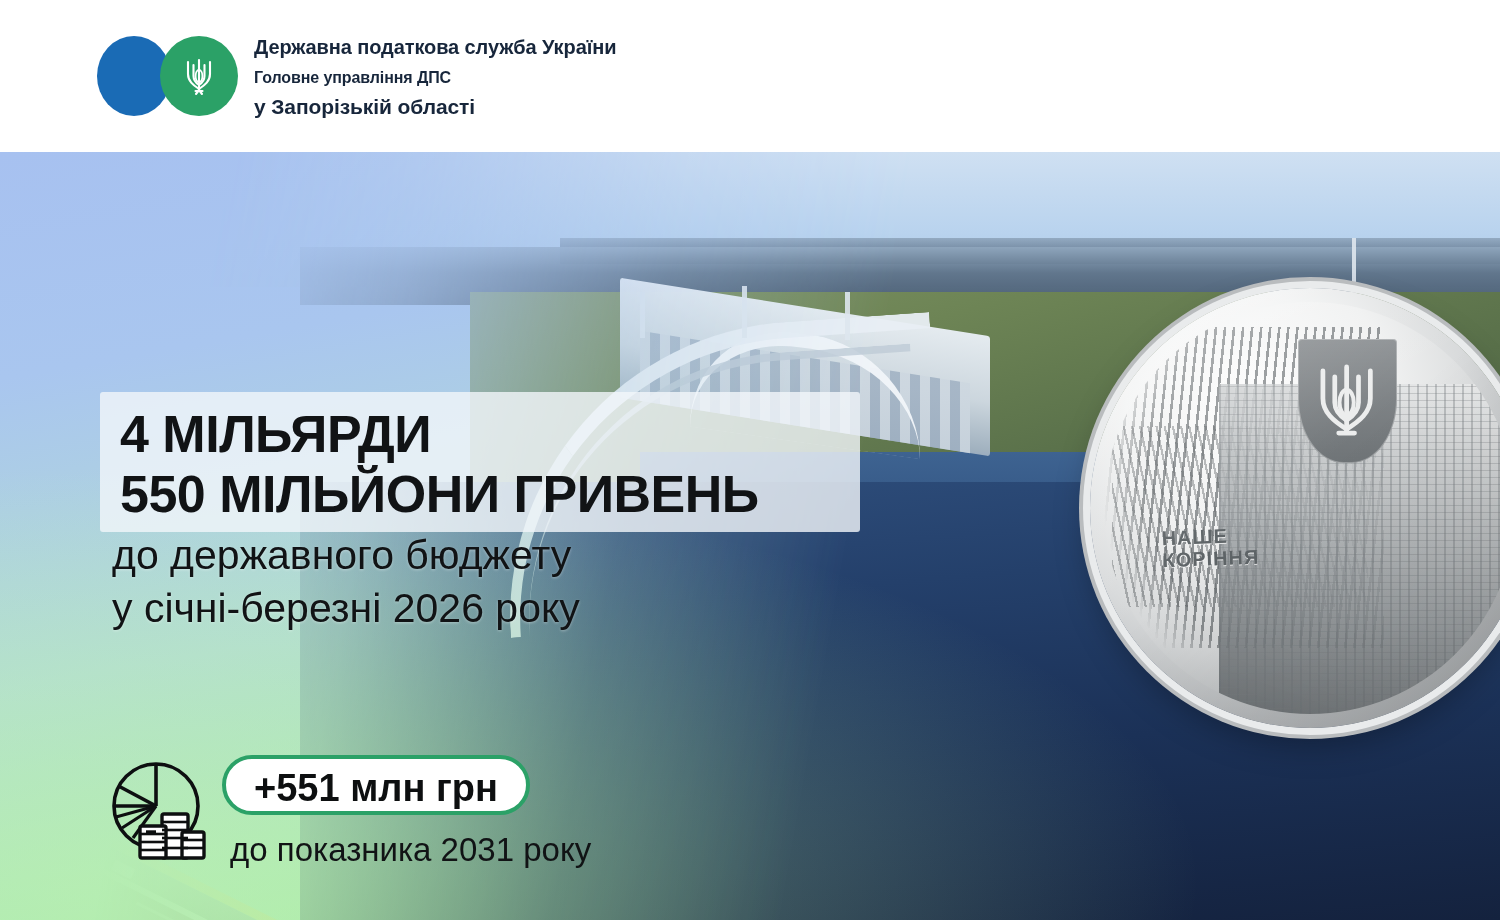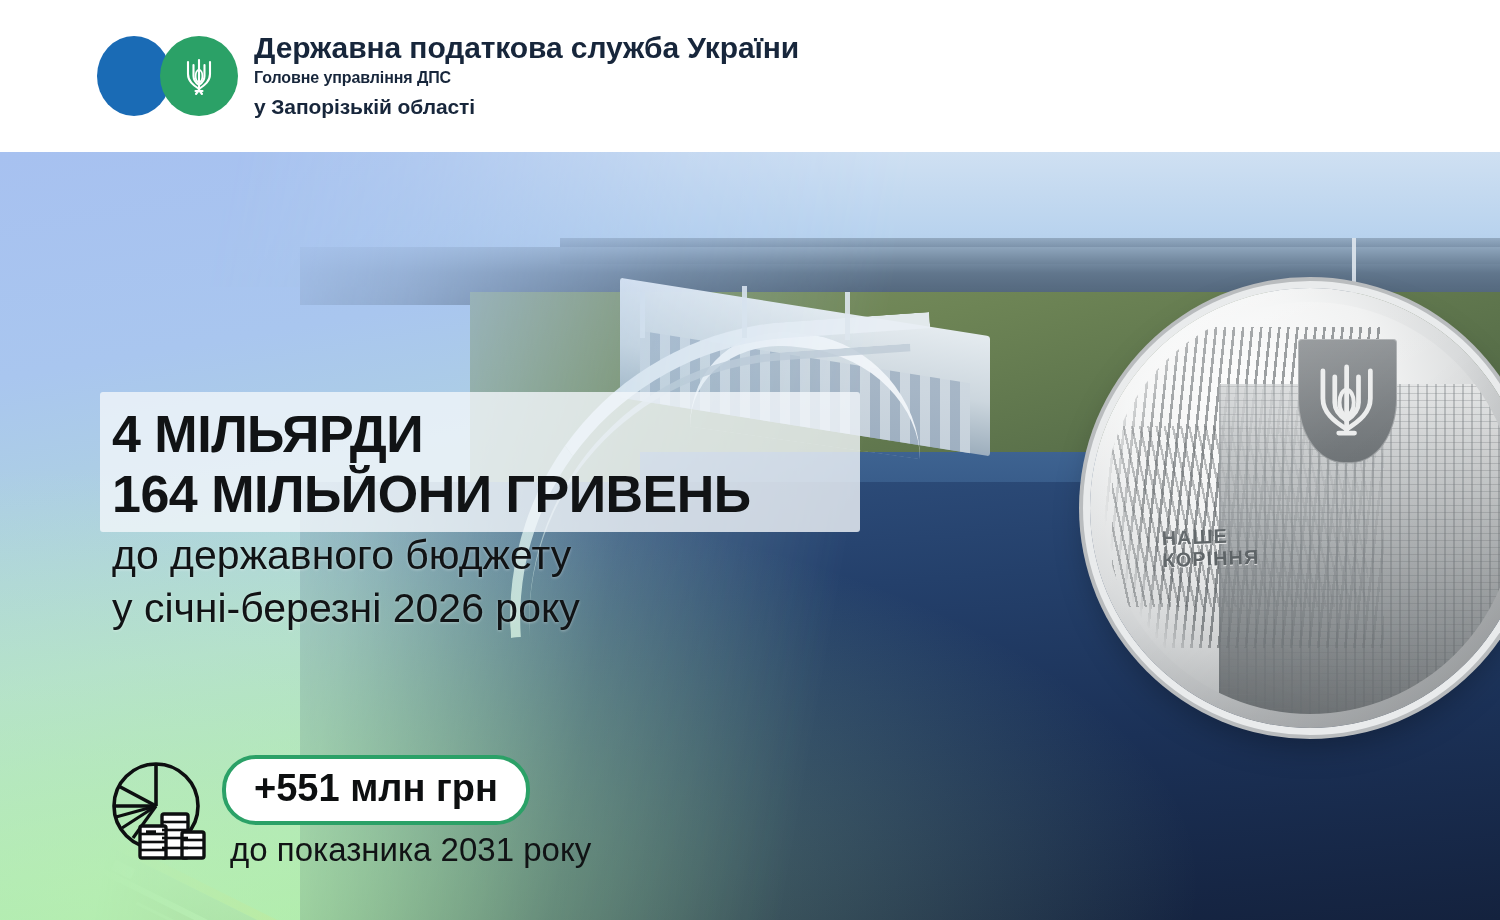--- a/index.html
+++ b/index.html
@@ -20,21 +20,21 @@
   .logo-mark{position:relative;width:150px;height:80px;margin-left:97px;flex:0 0 auto;}
   .logo-circle{position:absolute;top:0;border-radius:50%;}
   .logo-circle.blue{left:0;width:74px;height:80px;background:#1a6bb5;}
   .logo-circle.green{left:63px;width:78px;height:80px;background:#2ba167;}
   .logo-trident{position:absolute;left:86px;top:18px;width:32px;height:44px;}
 
   .header-text{margin-left:7px;display:flex;flex-direction:column;justify-content:center;}
   .hdr-line{
     color:#17263b;font-weight:bold;letter-spacing:-0.1px;white-space:nowrap;
   }
-  .hdr-line.l1{font-size:30px;line-height:31px;}
+  .hdr-line.l1{font-size:20px;line-height:31px;}
   .hdr-line.l2{font-size:16px;line-height:29px;}
   .hdr-line.l3{font-size:21px;line-height:29px;}
 
   
   .stage{
     position:absolute;left:0;top:152px;width:1500px;height:768px;overflow:hidden;
     background:linear-gradient(170deg,#a7c1f0 0%,#a9c6ef 22%,#b2dbd4 52%,#a9e7ac 80%,#a6eda4 100%);
   }
   
   .stage::after{
@@ -140,36 +140,36 @@
 
   
   .copy{position:absolute;left:0;top:0;width:1500px;height:768px;z-index:30;}
   .headline-box{
     position:absolute;left:100px;top:240px;width:760px;
     background:rgba(243,246,250,.80);border-radius:3px;
     padding:12px 0 8px 0;
   }
   .hl{
     color:#111315;font-weight:bold;font-size:52px;line-height:60px;
-    letter-spacing:-0.5px;white-space:nowrap;padding-left:12px;
+    letter-spacing:-0.5px;white-space:nowrap;padding-left:20px;
   }
   .sub{
     position:absolute;left:112px;top:377px;
     color:#111315;font-size:41px;line-height:53px;font-weight:normal;
     white-space:nowrap;
   }
   .sub div{text-shadow:0 1px 3px rgba(255,255,255,.35);}
 
   
   .badge-row{position:absolute;left:100px;top:600px;width:640px;height:120px;}
   .badge-icon{position:absolute;left:6px;top:6px;width:104px;height:104px;}
   .pill{
     position:absolute;left:122px;top:3px;
     background:#ffffff;border:4px solid #2ba167;border-radius:34px;
-    padding:7px 28px 11px 28px;display:inline-block;
+    padding:7px 28px 1px 28px;display:inline-block;
   }
   .pill span{color:#0d0f10;font-weight:bold;font-size:38px;line-height:44px;white-space:nowrap;}
   .badge-sub{
     position:absolute;left:130px;top:78px;
     color:#111315;font-size:33px;line-height:40px;white-space:nowrap;
   }
 </style>
 </head>
 <body>
 
@@ -272,21 +272,21 @@
           </div>
         </div>
         <div class="coin-gloss"></div>
       </div>
     </div>
 
     <div class="copy">
 
       <div class="headline-box">
         <div class="hl">4 МІЛЬЯРДИ</div>
-        <div class="hl">164 МІЛЬЙОНИ ГРИВЕНЬ</div>
+        <div class="hl">550 МІЛЬЙОНИ ГРИВЕНЬ</div>
       </div>
 
       <div class="sub">
         <div>до державного бюджету</div>
         <div>у січні-березні 2026 року</div>
       </div>
 
       <div class="badge-row">
 
         <svg class="badge-icon" viewBox="0 0 104 104">

